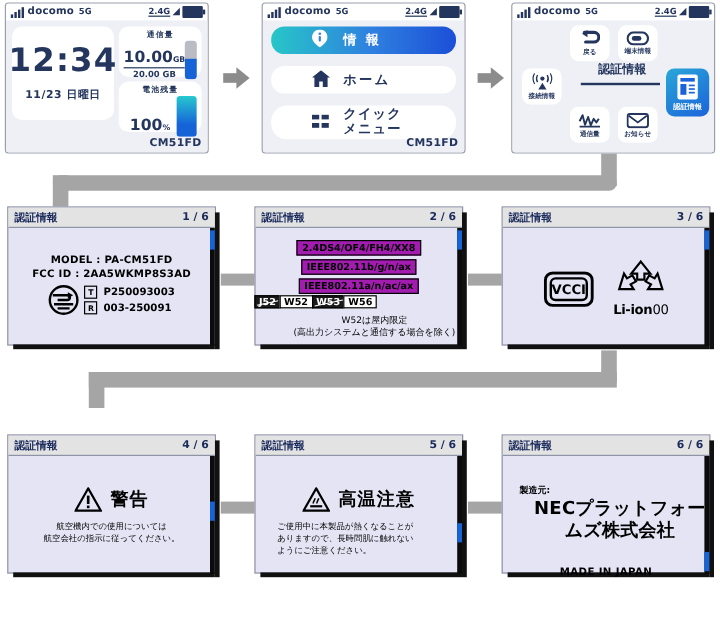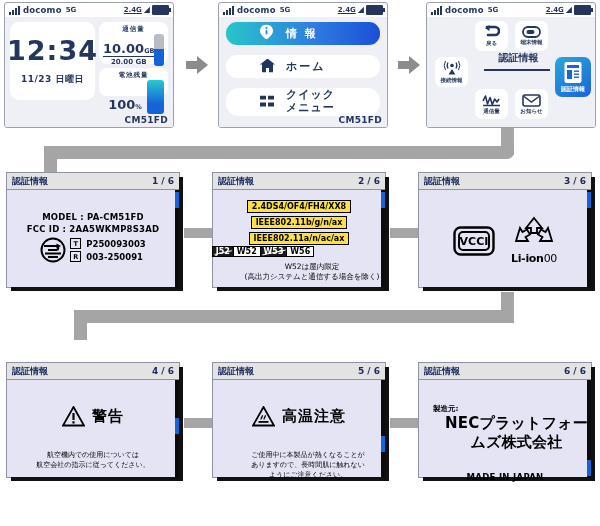--- a/index.html
+++ b/index.html
@@ -105,36 +105,36 @@
   .p-body{position:relative;height:98px;z-index:2;}
   .scrolltrack{position:absolute;right:0;top:0;width:4px;height:100%;background:#0b0b0b;}
   .scrollthumb{position:absolute;right:0;width:4px;height:16px;background:#1763d8;}
 
   .p1-line{text-align:center;font-size:8.5px;font-weight:bold;color:#000;letter-spacing:.2px;}
   .cert-row{display:flex;align-items:center;justify-content:center;gap:4px;margin-top:3px;}
   .trbox{border:1.2px solid #000;font-size:6.5px;font-weight:bold;width:9px;height:9px;display:flex;align-items:center;justify-content:center;color:#000;}
   .trnum{font-size:8.5px;font-weight:bold;color:#000;}
 
   .specbox{
-    border:1.2px solid #000;background:#fde047;text-align:center;
+    border:1.2px solid #000;background:#a21caf;text-align:center;
     font-size:8px;font-weight:bold;color:#000;padding:1px 4px;margin:0 auto 3px auto;width:max-content;
   }
   .bandrow{display:flex;justify-content:flex-start;gap:0;margin-top:-2px;}
   .band{
     border:1.2px solid #000;background:#fff;font-size:8px;font-weight:bold;color:#000;
     padding:0 3px;margin-left:-1.2px;position:relative;
   }
   .band.off{background:#1a1a1a;color:#fff;}
   .band.off:after{content:"";position:absolute;left:1px;right:1px;top:50%;height:1.2px;background:#fff;transform:rotate(-12deg);}
   .p2-note{text-align:center;font-size:7.5px;color:#000;margin-top:5px;line-height:1.35;margin-left:26px;}
 
   .warn-head{display:flex;align-items:center;justify-content:center;gap:7px;}
   .warn-title{font-size:15px;font-weight:bold;color:#000;letter-spacing:1px;}
-  .warn-body{text-align:center;font-size:7px;color:#000;line-height:1.45;margin-top:23px;font-family:Liberation Serif, serif;}
-  .warn-body.left{text-align:center;padding-left:18px;}
+  .warn-body{text-align:center;font-size:7px;color:#000;line-height:1.45;margin-top:7px;font-family:Liberation Serif, serif;}
+  .warn-body.left{text-align:left;padding-left:18px;}
 
   .p6-wrap{padding:24px 0 0 14px;}
   .p6-a{font-size:7.5px;color:#000;font-weight:bold;}
   .p6-b{font-size:15px;color:#000;font-weight:bold;margin-left:9px;letter-spacing:.2px;text-align:center;}
   .p6-c{text-align:center;font-size:8.5px;font-weight:bold;color:#000;margin-top:20px;letter-spacing:.3px;}
 
   
   .conn{position:absolute;background:#a5a5a5;}
   .arrow{position:absolute;width:0;height:0;}
   .arrow-r{
@@ -180,21 +180,21 @@
               <span>10.00</span><span class="mc-unit">GB</span>
             </div>
             <div class="mc-sub">20.00 GB</div>
           </div>
           <div class="gauge">
             <div class="gauge-fill" style="height:52%"></div>
           </div>
         </div>
       </div>
 
-      <div class="minicard" style="top:51px;height:28px;width:69px;">
+      <div class="minicard" style="top:51px;height:42px;width:69px;">
         <div class="mc-title">電池残量</div>
         <div class="mc-row">
           <div class="mc-left" style="padding-bottom:2px;">
             <div class="mc-big">
               <span>100</span><span class="mc-unit">%</span>
             </div>
           </div>
           <div class="gauge2">
               <div class="gauge2-fill"></div>
             </div>

